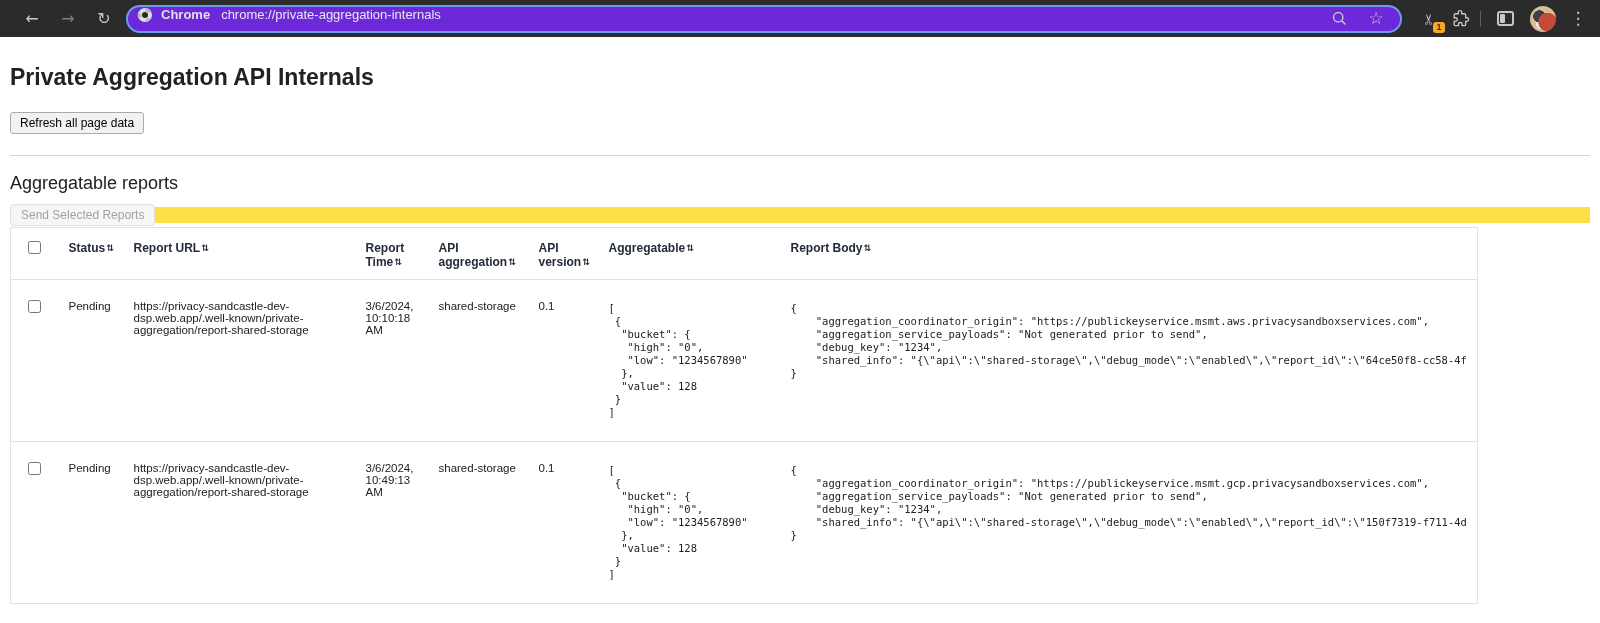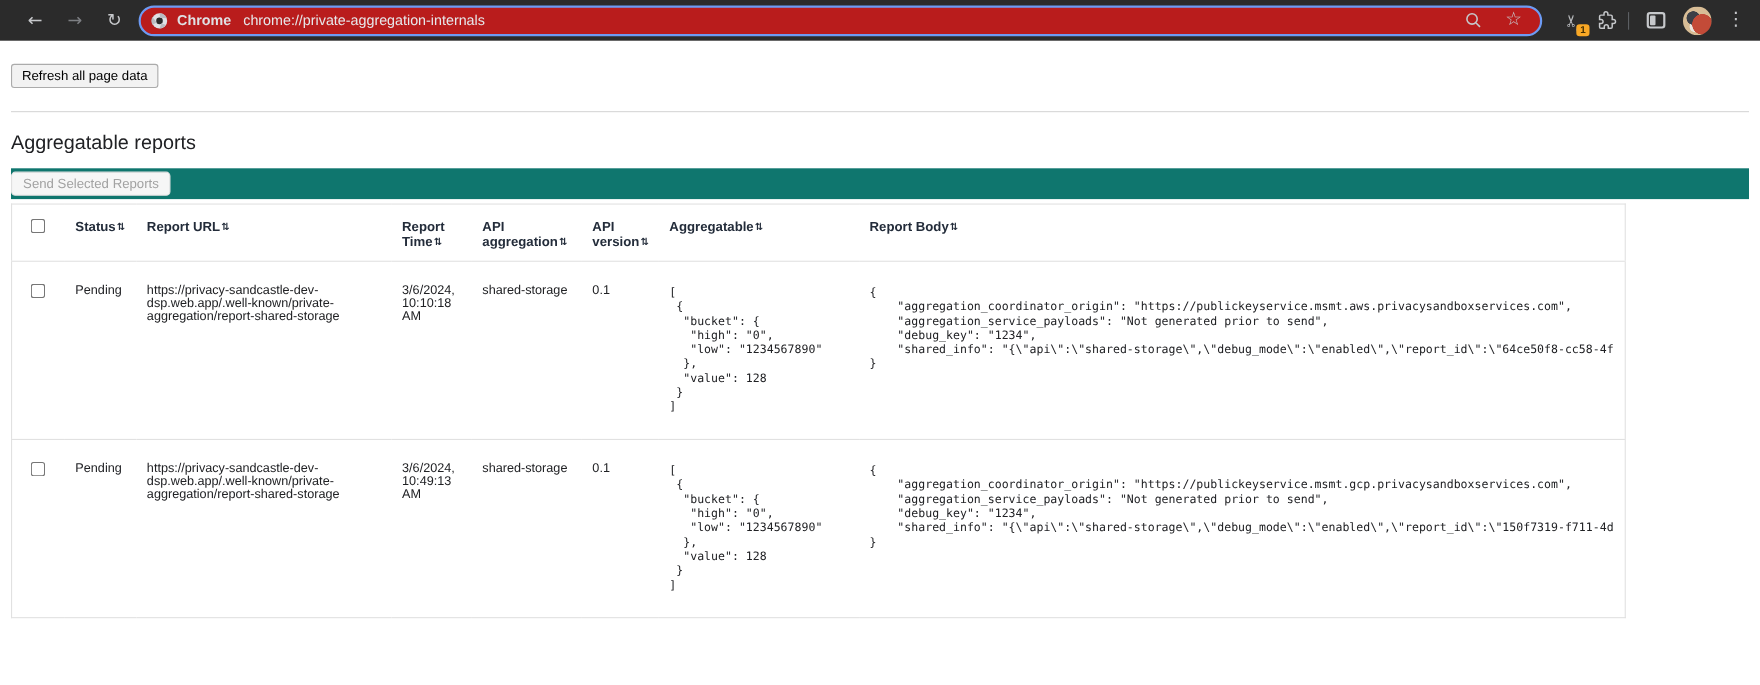--- a/index.html
+++ b/index.html
@@ -20,23 +20,23 @@
   .tbicon {
     color:#c6c8cb; font-size:16px; line-height:1;
     width:24px; height:24px; display:flex; align-items:center; justify-content:center;
     flex:0 0 auto; cursor:default; user-select:none;
     font-family:"DejaVu Sans", sans-serif;
   }
   .navbtns { display:flex; gap:12px; margin-right:8px; }
   .tbicon.dim { color:#7d7f83; }
   .omnibox {
     flex:1 1 auto; height:28px; margin:0 14px 0 2px;
-    background:#b91c1c;
+    background:#6d28d9;
     border:2px solid #6d9bf4; border-radius:15px;
-    display:flex; align-items:center; padding:0 12px 0 9px;
+    display:flex; padding:0 12px 0 9px;
     min-width:0;
   }
   .chrome-logo { width:16px; height:16px; flex:0 0 auto; display:flex; }
   .engine-label {
     color:#dfe1e4; font-size:13px; font-weight:700; margin-left:8px; white-space:nowrap;
   }
   .url-text {
     color:#e6e8eb; font-size:13px; margin-left:11px; white-space:nowrap;
     overflow:hidden; text-overflow:ellipsis;
   }
@@ -84,21 +84,21 @@
   .actions { display:flex; gap:44px; margin-top:21px; }
   .nbtn {
     font-family:"Liberation Sans", sans-serif;
     font-size:12px; color:#000; background:#f2f2f2;
     border:1px solid #ababab; border-radius:3px; padding:3px 9px;
     cursor:pointer;
   }
   hr.divider { border:none; border-top:1px solid #d6d6d6; margin:21px 0 0 0; }
   h2.section-title { font-size:18px; font-weight:400; margin:17px 0 0 0; color:#202124; }
   .send-bar {
-    margin-top:13px; height:28px; background:#0f766e;
+    margin-top:13px; height:16px; background:#fde047;
     display:flex; align-items:center;
   }
   .send-btn {
     font-family:"Liberation Sans", sans-serif;
     font-size:12px; color:#a2a2a2; background:#f6f6f6;
     border:1px solid #e0e0e0; border-radius:4px; padding:3px 10px;
   }
 
   
   table.reports {
@@ -168,20 +168,21 @@
     </svg>
   </span>
 
   <span class="vsep"></span>
   <span class="sidepanel"></span>
   <span class="avatar"></span>
   <span class="tbicon dots">⋮</span>
 </div>
 
 <div class="page">
+  <h1 class="page-title">Private Aggregation API Internals</h1>
 
   <div class="actions">
     <button class="nbtn">Refresh all page data</button>
   </div>
 
   <hr class="divider">
 
   <h2 class="section-title">Aggregatable reports</h2>
 
   <div class="send-bar">

